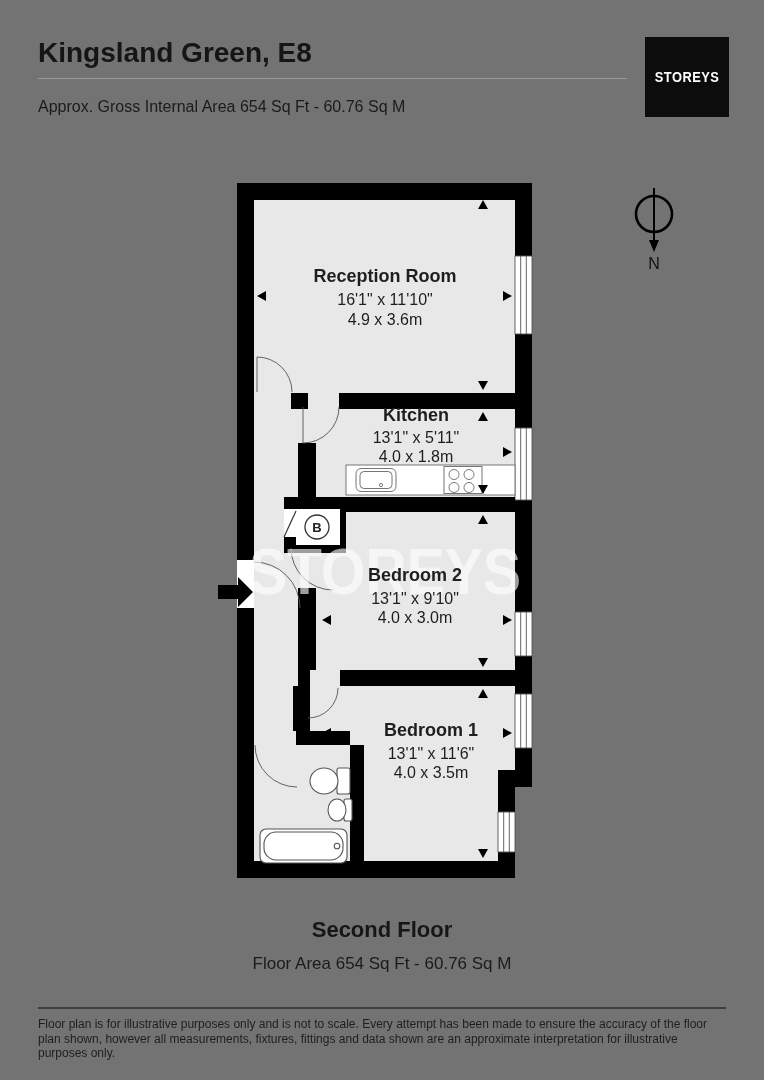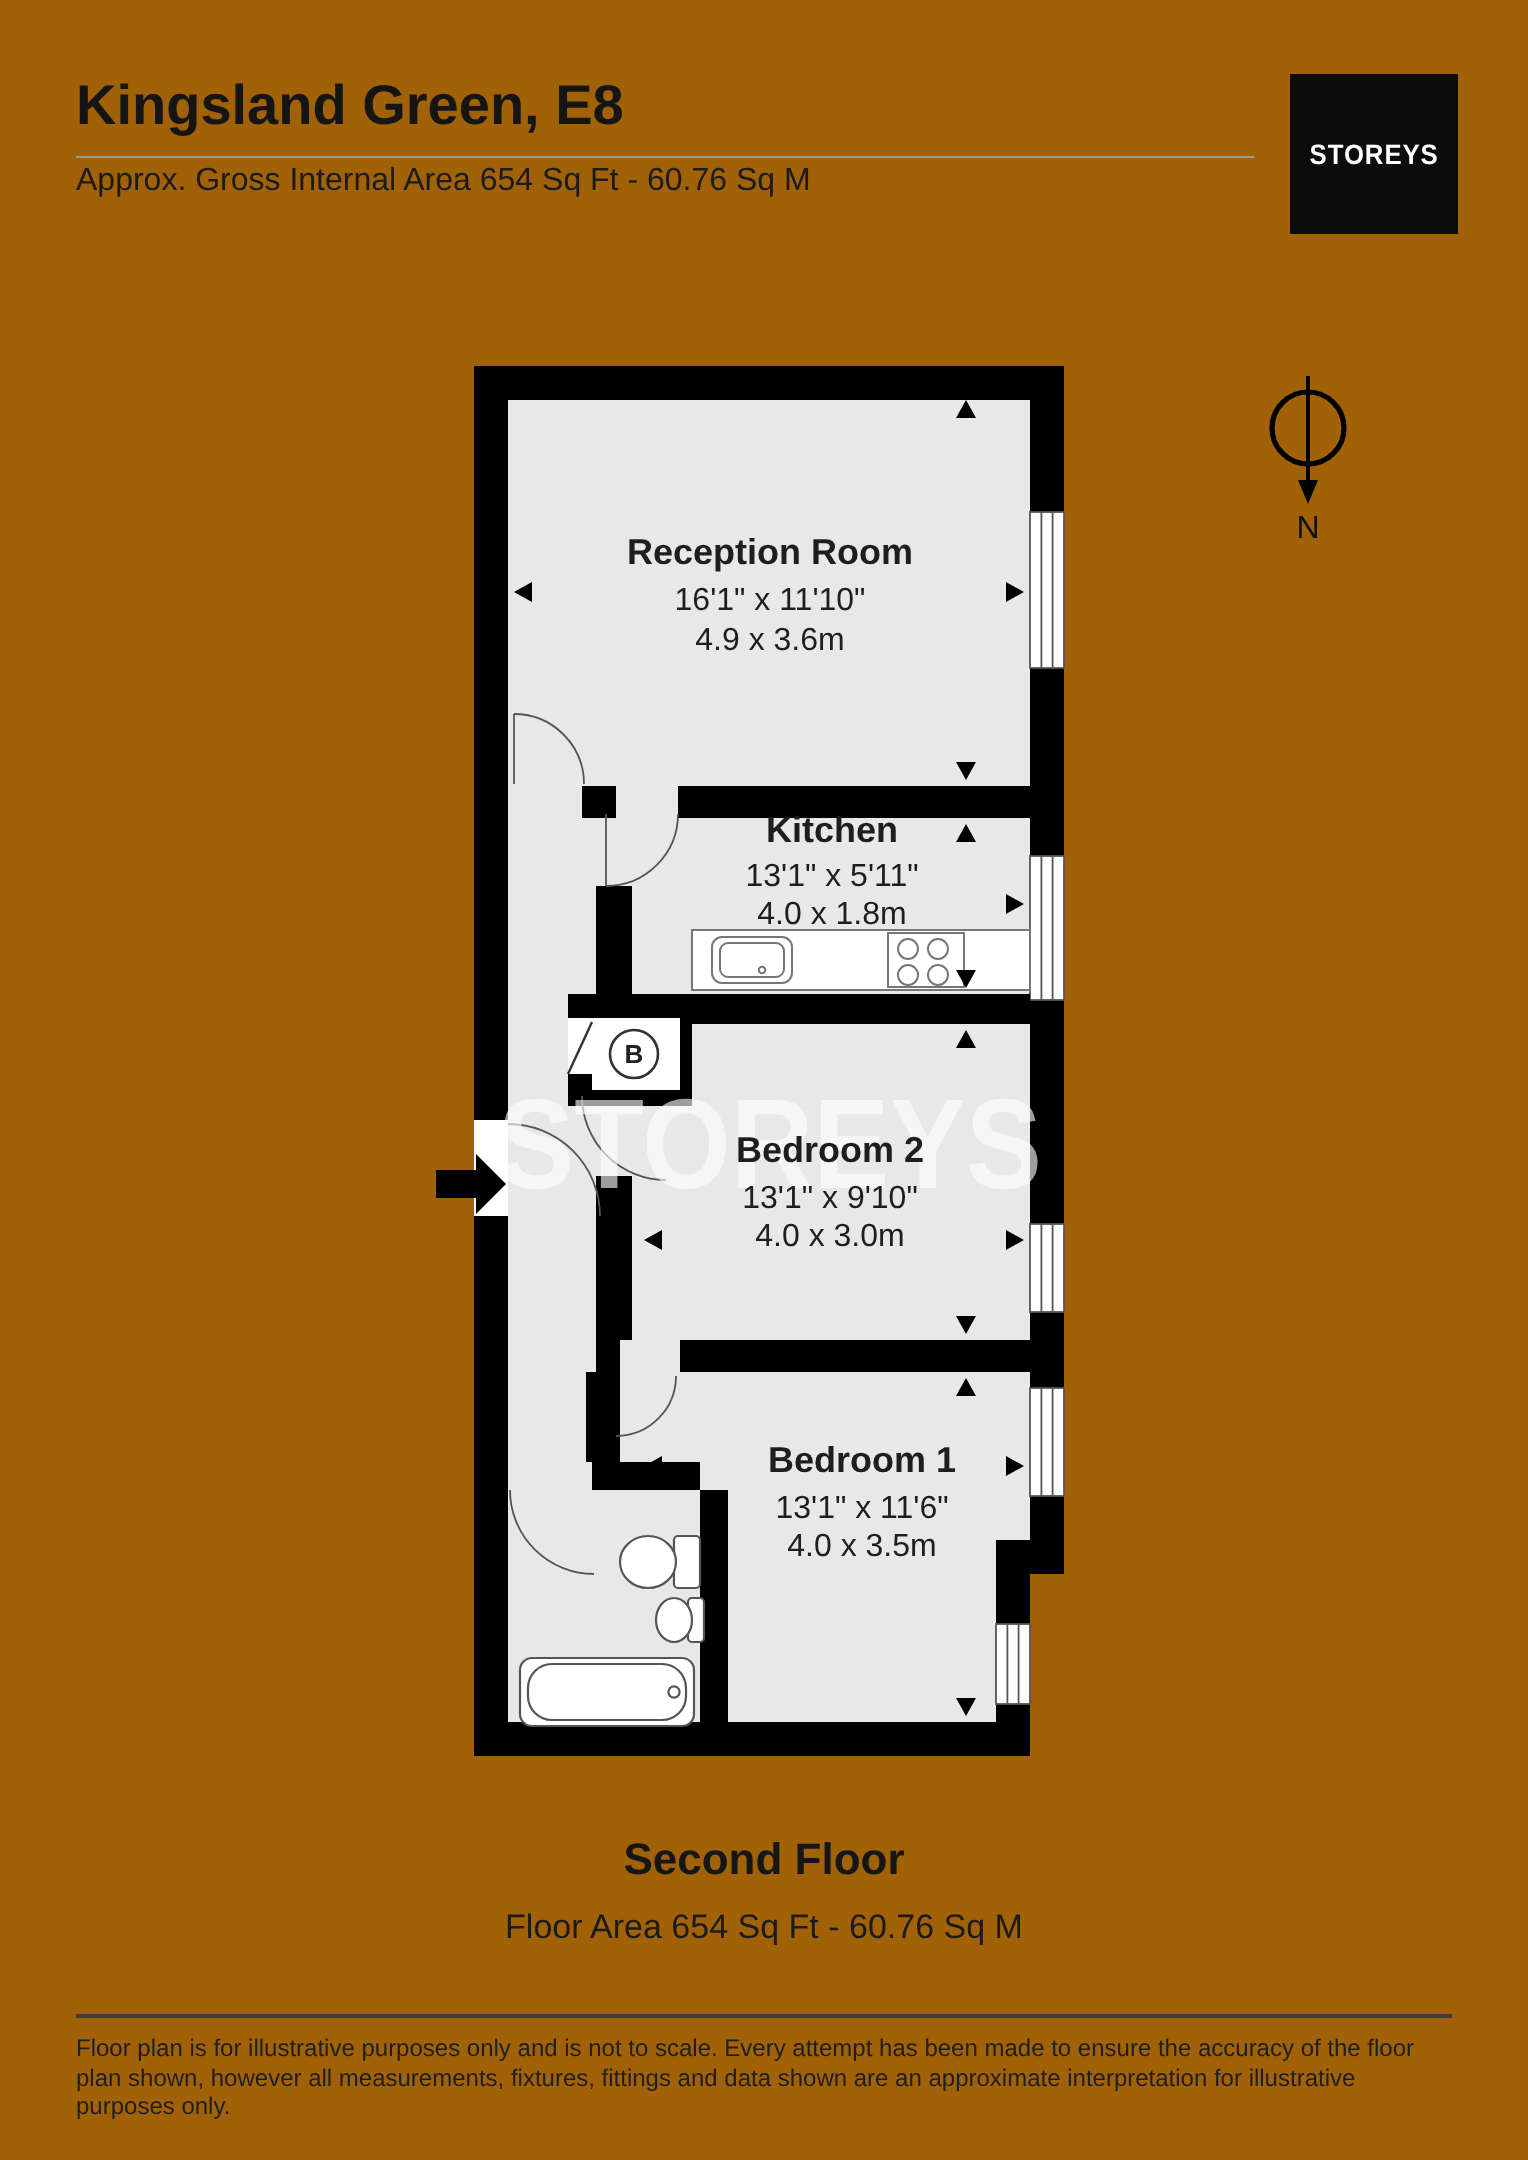--- a/index.html
+++ b/index.html
@@ -1,31 +1,31 @@
 <!DOCTYPE html>
 <html><head>
 <meta charset="utf-8">
 <style>
   html,body{margin:0;padding:0;background:#ffffff;}
   .page{
     position:relative;
     width:764px;height:1080px;
-    background:#a16207;
+    background:#737373;
     font-family:"Liberation Sans", sans-serif;
     color:#1b1b1b;
     overflow:hidden;
   }
   
   .header{position:absolute;left:38px;top:36px;width:688px;}
   .page-title{
     margin:0;font-size:28px;font-weight:700;letter-spacing:0;color:#151515;
     line-height:34px;
   }
   .title-rule{width:589px;border-bottom:1px solid #9a9a9a;margin-top:8px;}
-  .subtitle{font-size:16px;margin-top:3px;color:#1b1b1b;}
+  .subtitle{font-size:16px;margin-top:19px;color:#1b1b1b;}
   .logo{
     position:absolute;left:607px;top:1px;width:84px;height:80px;
     background:#0c0c0c;display:flex;align-items:center;justify-content:center;
   }
   .logo span{
     color:#ffffff;font-size:14px;font-weight:700;letter-spacing:0.5px;
     transform:scaleX(0.92);
   }
   
   .plan-svg{position:absolute;left:0;top:0;width:764px;height:1080px;}

